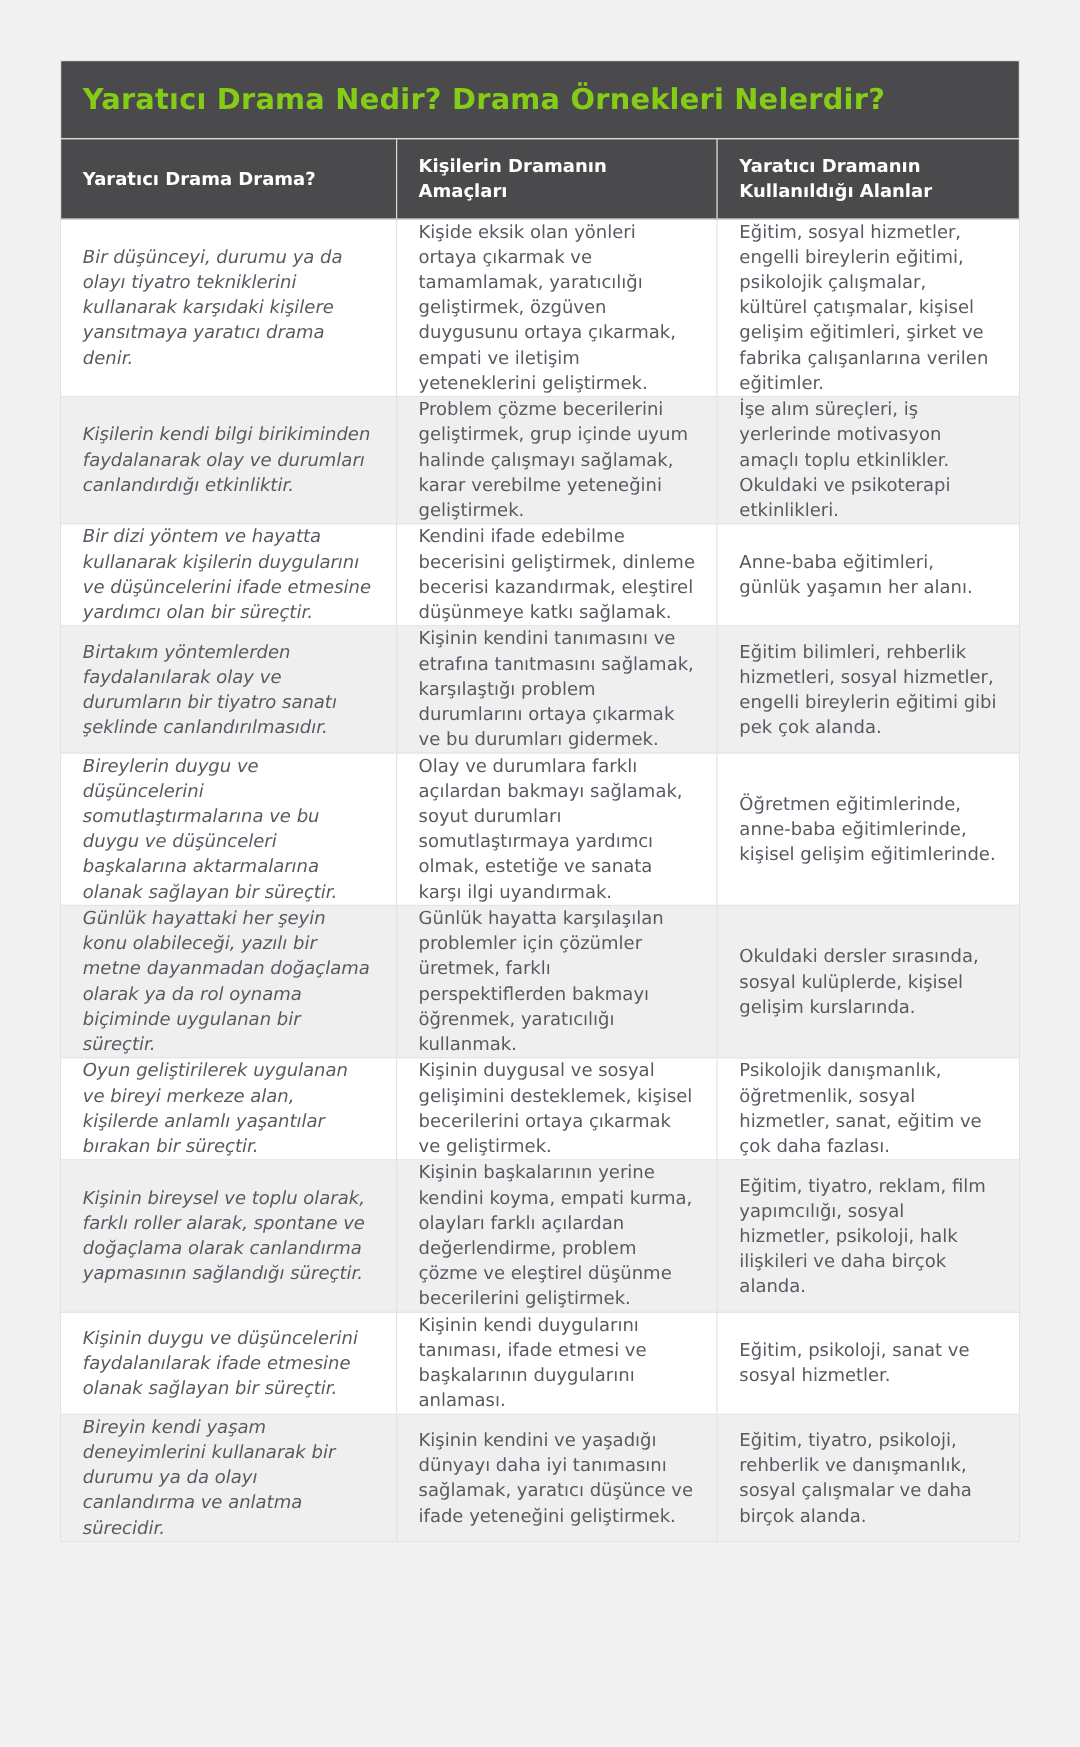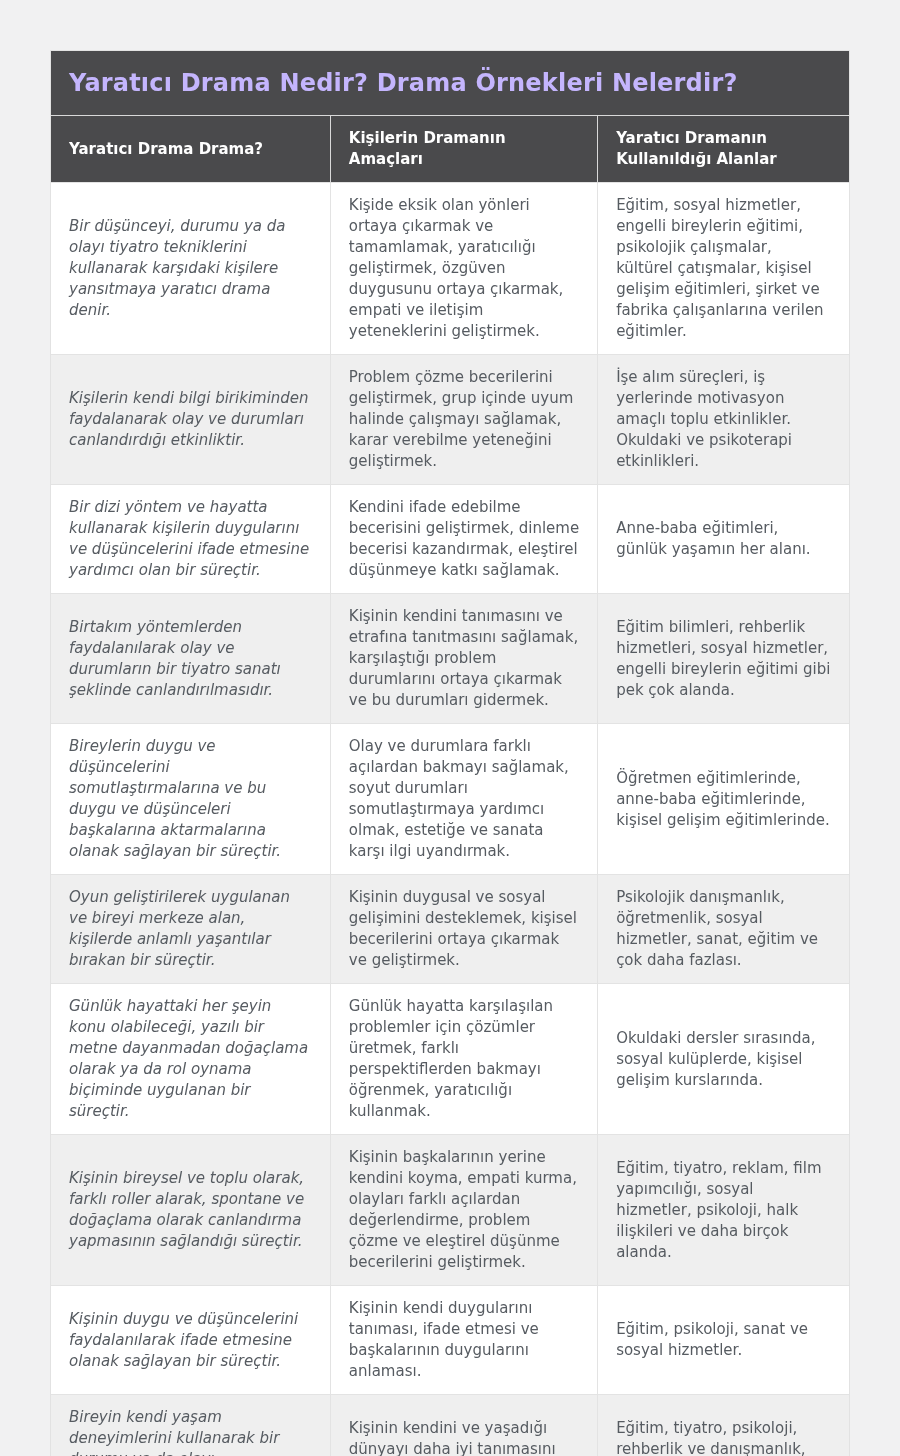--- a/index.html
+++ b/index.html
@@ -12,21 +12,21 @@
     background: #f1f1f2;
   }
   .card {
     width: 800px;
     margin: 50px auto 0 auto;
     background: #ffffff;
     border: 1px solid #e2e2e2;
   }
   .card-title {
     background: #4a4a4c;
-    color: #c4b5fd;
+    color: #84cc16;
     font-size: 24px;
     font-weight: bold;
     padding: 18px 18px;
     letter-spacing: 0.2px;
   }
   table.drama-table {
     width: 100%;
     border-collapse: collapse;
     table-layout: fixed;
   }
@@ -43,21 +43,21 @@
     border-left: 1px solid #d9d9d9;
   }
   table.drama-table th:first-child { border-left: none; }
   table.drama-table th:nth-child(1) { width: 35%; }
   table.drama-table th:nth-child(2) { width: 33.5%; }
   table.drama-table th:nth-child(3) { width: 31.5%; }
   table.drama-table td {
     font-size: 15px;
     color: #565b61;
     line-height: 1.4;
-    padding: 12px 18px;
+    padding: 0 18px;
     vertical-align: middle;
     border-top: 1px solid #e3e3e3;
     border-left: 1px solid #e3e3e3;
     background: #ffffff;
   }
   table.drama-table td:first-child { border-left: none; font-style: italic; }
   table.drama-table tbody tr:nth-child(even) td { background: #efefef; }
 </style>
 </head>
 <body>
@@ -92,28 +92,28 @@
           <td>Birtakım yöntemlerden faydalanılarak olay ve durumların bir tiyatro sanatı şeklinde canlandırılmasıdır.</td>
           <td>Kişinin kendini tanımasını ve etrafına tanıtmasını sağlamak, karşılaştığı problem durumlarını ortaya çıkarmak ve bu durumları gidermek.</td>
           <td>Eğitim bilimleri, rehberlik hizmetleri, sosyal hizmetler, engelli bireylerin eğitimi gibi pek çok alanda.</td>
         </tr>
         <tr>
           <td>Bireylerin duygu ve düşüncelerini somutlaştırmalarına ve bu duygu ve düşünceleri başkalarına aktarmalarına olanak sağlayan bir süreçtir.</td>
           <td>Olay ve durumlara farklı açılardan bakmayı sağlamak, soyut durumları somutlaştırmaya yardımcı olmak, estetiğe ve sanata karşı ilgi uyandırmak.</td>
           <td>Öğretmen eğitimlerinde, anne-baba eğitimlerinde, kişisel gelişim eğitimlerinde.</td>
         </tr>
         <tr>
+          <td>Günlük hayattaki her şeyin konu olabileceği, yazılı bir metne dayanmadan doğaçlama olarak ya da rol oynama biçiminde uygulanan bir süreçtir.</td>
+          <td>Günlük hayatta karşılaşılan problemler için çözümler üretmek, farklı perspektiflerden bakmayı öğrenmek, yaratıcılığı kullanmak.</td>
+          <td>Okuldaki dersler sırasında, sosyal kulüplerde, kişisel gelişim kurslarında.</td>
+        </tr>
+        <tr>
           <td>Oyun geliştirilerek uygulanan ve bireyi merkeze alan, kişilerde anlamlı yaşantılar bırakan bir süreçtir.</td>
           <td>Kişinin duygusal ve sosyal gelişimini desteklemek, kişisel becerilerini ortaya çıkarmak ve geliştirmek.</td>
           <td>Psikolojik danışmanlık, öğretmenlik, sosyal hizmetler, sanat, eğitim ve çok daha fazlası.</td>
-        </tr>
-        <tr>
-          <td>Günlük hayattaki her şeyin konu olabileceği, yazılı bir metne dayanmadan doğaçlama olarak ya da rol oynama biçiminde uygulanan bir süreçtir.</td>
-          <td>Günlük hayatta karşılaşılan problemler için çözümler üretmek, farklı perspektiflerden bakmayı öğrenmek, yaratıcılığı kullanmak.</td>
-          <td>Okuldaki dersler sırasında, sosyal kulüplerde, kişisel gelişim kurslarında.</td>
         </tr>
         <tr>
           <td>Kişinin bireysel ve toplu olarak, farklı roller alarak, spontane ve doğaçlama olarak canlandırma yapmasının sağlandığı süreçtir.</td>
           <td>Kişinin başkalarının yerine kendini koyma, empati kurma, olayları farklı açılardan değerlendirme, problem çözme ve eleştirel düşünme becerilerini geliştirmek.</td>
           <td>Eğitim, tiyatro, reklam, film yapımcılığı, sosyal hizmetler, psikoloji, halk ilişkileri ve daha birçok alanda.</td>
         </tr>
         <tr>
           <td>Kişinin duygu ve düşüncelerini faydalanılarak ifade etmesine olanak sağlayan bir süreçtir.</td>
           <td>Kişinin kendi duygularını tanıması, ifade etmesi ve başkalarının duygularını anlaması.</td>
           <td>Eğitim, psikoloji, sanat ve sosyal hizmetler.</td>

